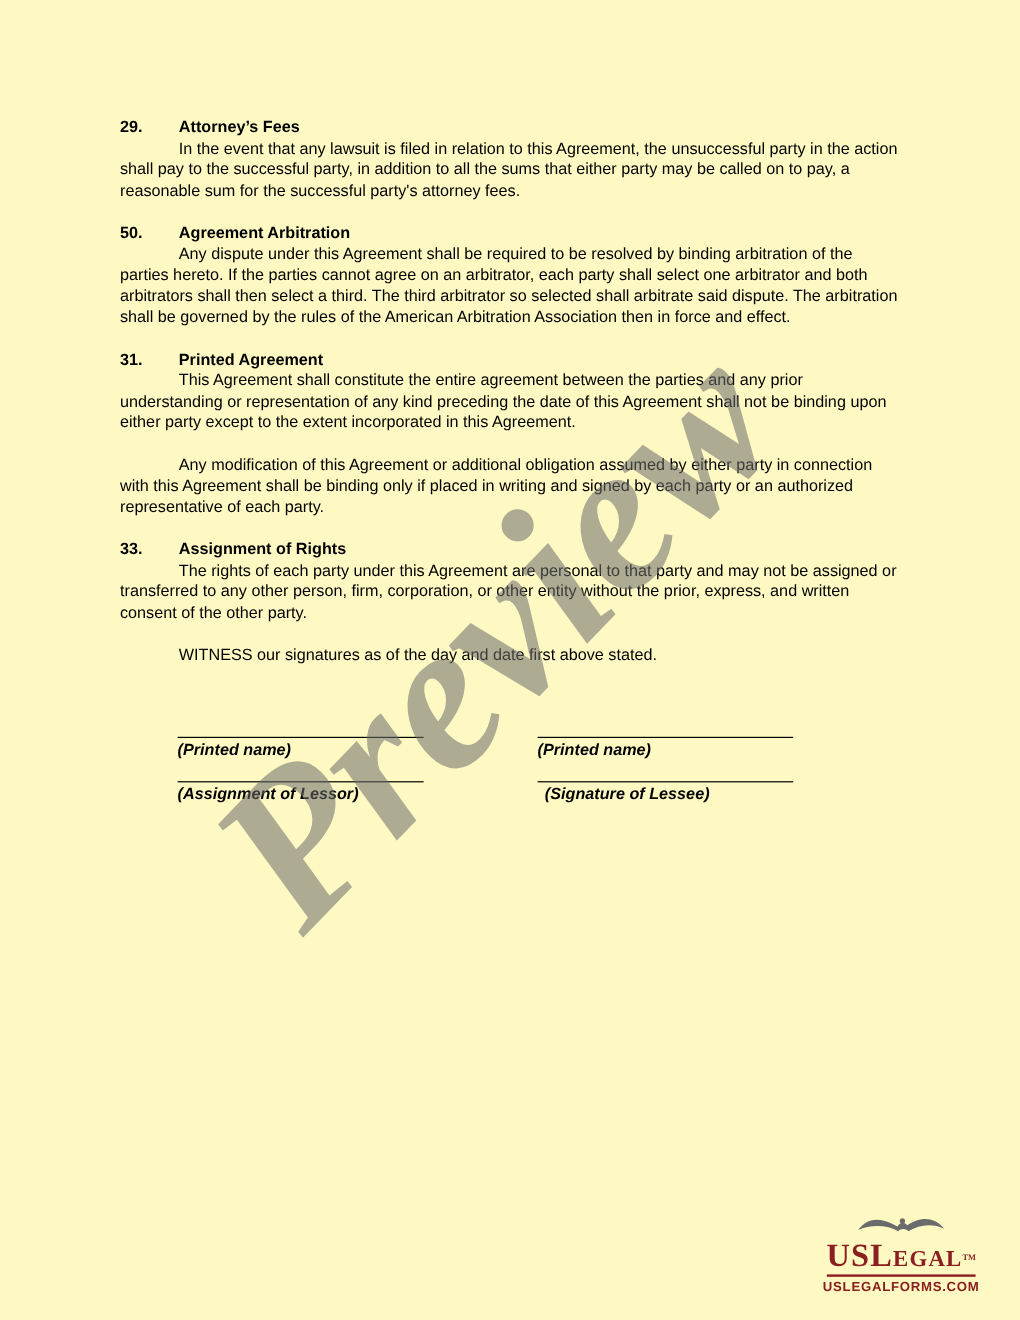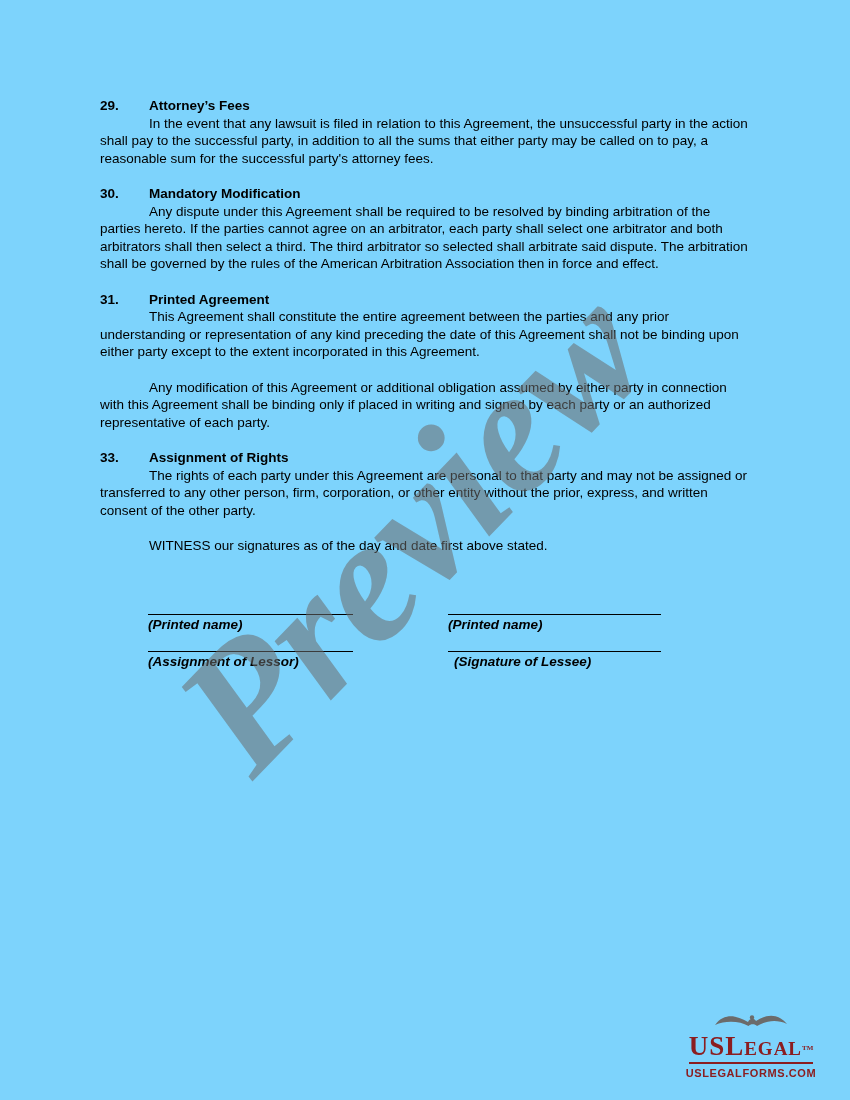--- a/index.html
+++ b/index.html
@@ -3,21 +3,21 @@
 <meta charset="utf-8">
 <style>
   * { margin: 0; padding: 0; box-sizing: border-box; }
   html, body { background: #ffffff; }
   body {
     width: 850px; height: 1100px;
     position: relative; overflow: hidden;
     font-family: "Liberation Sans", sans-serif;
     color: #000;
   }
-  .page { position: absolute; inset: 0; background: #7dd3fc; }
+  .page { position: absolute; inset: 0; background: #fef9c3; }
 
   .content {
     position: absolute;
     left: 100px; top: 97px; width: 652px;
     font-size: 13.5px; line-height: 17.5px;
   }
   .sec { margin-bottom: 18px; }
   .sec-heading { font-weight: bold; }
   .num { display: inline-block; width: 49px; }
   .num-bold { font-weight: bold; }
@@ -91,21 +91,21 @@
 <div class="page">
 
   <div class="content">
 
     <section class="sec">
       <p class="sec-heading"><span class="num">29.</span><span>Attorney’s Fees</span></p>
       <p class="sec-body">In the event that any lawsuit is filed in relation to this Agreement, the unsuccessful party in the action shall pay to the successful party, in addition to all the sums that either party may be called on to pay, a reasonable sum for the successful party's attorney fees.</p>
     </section>
 
     <section class="sec">
-      <p class="sec-heading"><span class="num">30.</span><span>Mandatory Modification</span></p>
+      <p class="sec-heading"><span class="num">50.</span><span>Agreement Arbitration</span></p>
       <p class="sec-body">Any dispute under this Agreement shall be required to be resolved by binding arbitration of the parties hereto.  If the parties cannot agree on an arbitrator, each party shall select one arbitrator and both arbitrators shall then select a third.  The third arbitrator so selected shall arbitrate said dispute. The arbitration shall be governed by the rules of the American Arbitration Association then in force and effect.</p>
     </section>
 
     <section class="sec">
       <p class="sec-heading"><span class="num">31.</span><span>Printed Agreement</span></p>
       <p class="sec-body">This Agreement shall constitute the entire agreement between the parties and any prior understanding or representation of any kind preceding the date of this Agreement shall not be binding upon either party except to the extent incorporated in this Agreement.</p>
     </section>
 
     <section class="sec">
       <p class="sec-body">Any modification of this Agreement or additional obligation assumed by either party in connection with this Agreement shall be binding only if placed in writing and signed by each party or an authorized representative of each party.</p>

